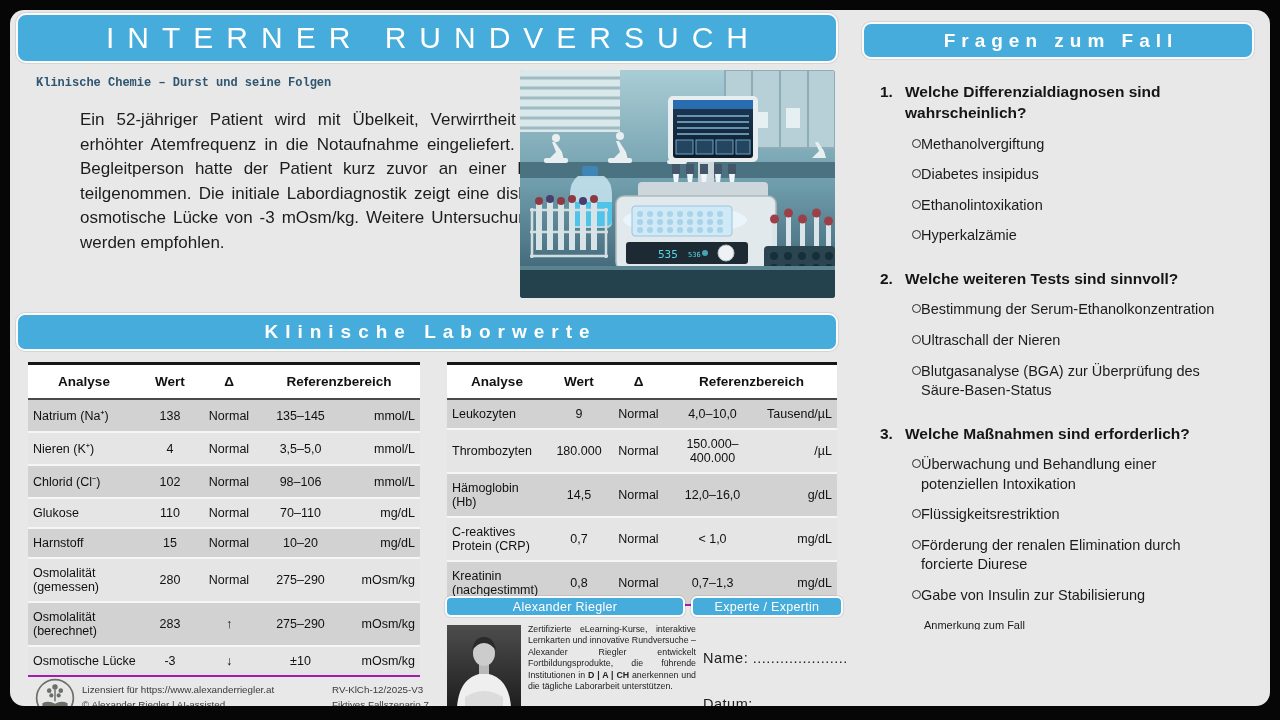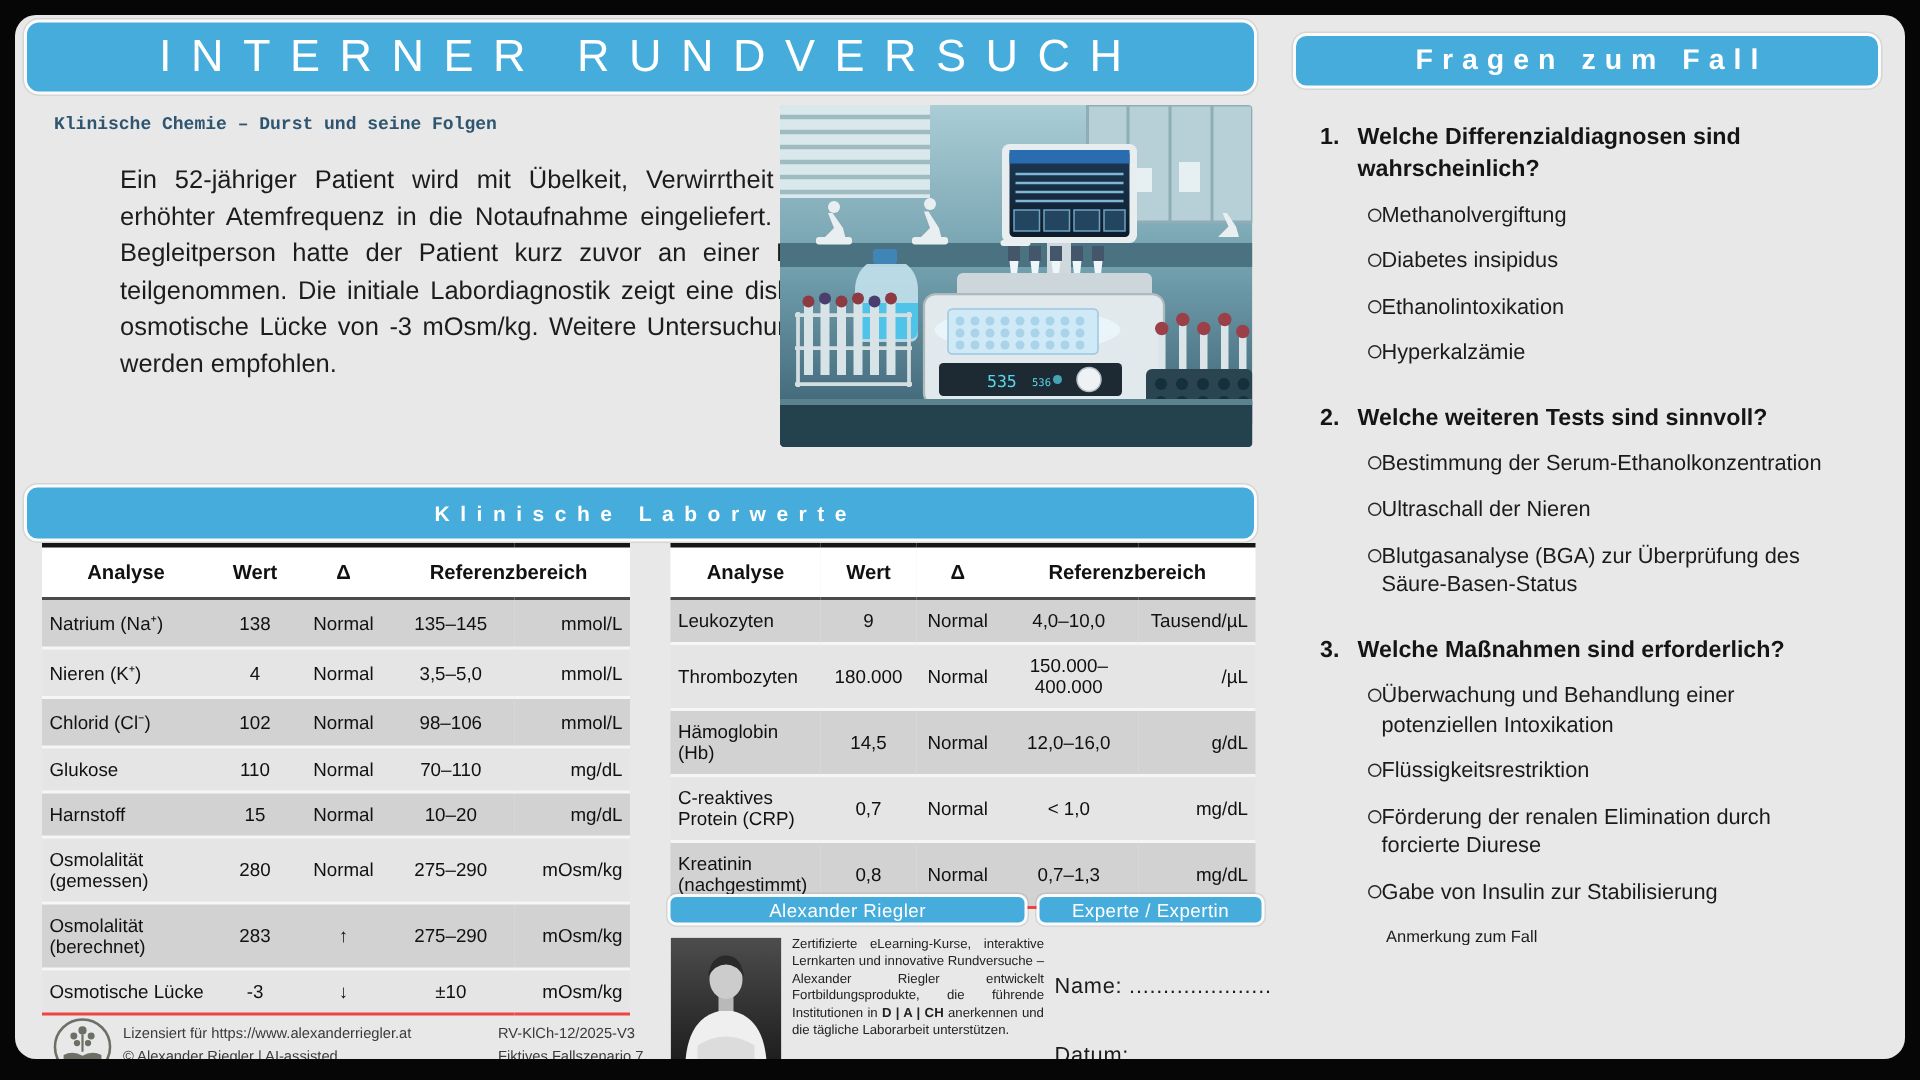--- a/index.html
+++ b/index.html
@@ -8,39 +8,39 @@
     --bg:#E8E8E8;
   }
   *{box-sizing:border-box;margin:0;padding:0;}
   html,body{width:1280px;height:720px;overflow:hidden;}
   body{background:#060606;font-family:"Liberation Sans",sans-serif;position:relative;}
   .canvas{position:absolute;left:10px;top:10px;width:1260px;height:696px;background:var(--bg);border-radius:14px;overflow:hidden;}
 
   
   .banner{background:var(--accent);border:2px solid #FBFBFB;border-radius:10px;color:#fff;display:flex;align-items:center;justify-content:center;box-shadow:0 0 0 1px rgba(0,0,0,.08);}
   .main-banner{position:absolute;left:6px;top:3px;width:822px;height:50px;font-size:30px;font-weight:500;letter-spacing:13px;padding-left:13px;}
-  .labs-banner{position:absolute;left:6px;top:313px;width:822px;height:38px;font-size:14px;font-weight:700;letter-spacing:7px;padding-left:7px;border-radius:9px;}
+  .labs-banner{position:absolute;left:6px;top:303px;width:822px;height:38px;font-size:19px;font-weight:700;letter-spacing:7px;padding-left:7px;border-radius:9px;}
   .fz-banner{margin:12px 0 0 2px;width:392px;height:37px;font-size:19px;font-weight:700;letter-spacing:6px;padding-left:6px;border-radius:9px;}
 
   
   .case-title{position:absolute;left:26px;top:66px;font-size:12px;font-weight:700;color:var(--title-color);font-family:Liberation Mono, monospace;}
   .case-text{position:absolute;left:26px;top:98px;width:476px;font-size:17px;line-height:24.5px;text-align:justify;color:#1c1c1c;margin-left:44px;}
 
   .lab-photo{position:absolute;left:510px;top:60px;width:315px;height:228px;border-radius:3px;overflow:hidden;}
   .lab-photo svg{display:block;width:100%;height:100%;}
 
   
   .labtable{position:absolute;border-collapse:collapse;font-size:12.5px;color:#111;}
   .table-left{left:18px;top:352px;width:392px;}
   .table-right{left:437px;top:352px;width:390px;}
   .labtable thead th{background:#fff;font-weight:700;font-size:13.5px;padding:9px 3px;border-top:3px solid #161616;border-bottom:2px solid #4a4a4a;}
   .labtable td{padding:7px 4px;border-bottom:2px solid #F6F6F6;vertical-align:middle;}
   .labtable tbody tr:nth-of-type(odd){background:#D2D2D2;}
   .labtable tbody tr:nth-of-type(even){background:#E5E5E5;}
-  .labtable tbody tr:last-child td{border-bottom:2px solid #ef4444;}
+  .labtable tbody tr:last-child td{border-bottom:2px solid #a21caf;}
   .labtable td.c-analyte{text-align:left;padding-left:5px;}
   .labtable td.c-value,.labtable td.c-delta,.labtable td.c-ref{text-align:center;}
   .labtable td.c-unit{text-align:right;padding-right:5px;}
 
   
   .right-col{position:absolute;left:850px;top:0;width:406px;height:620px;overflow:hidden;}
   .question{margin-top:22px;}
   .q-head{display:flex;margin-left:20px;font-size:15.5px;font-weight:700;color:#151515;line-height:1.38;}
   .q-num{width:25px;flex:none;}
   .q-text{width:356px;}

